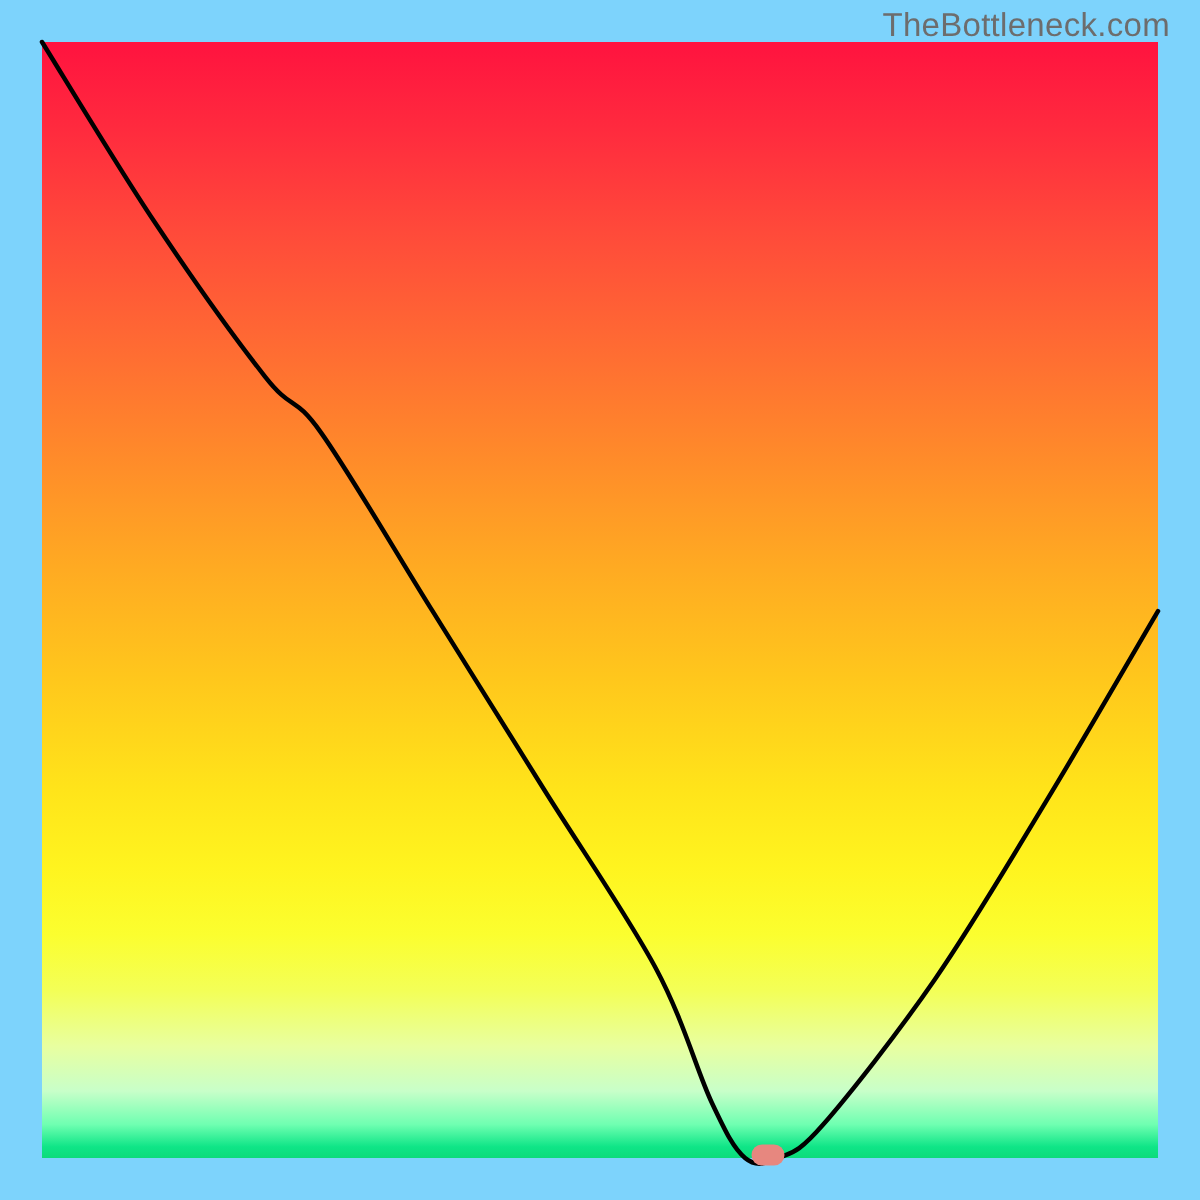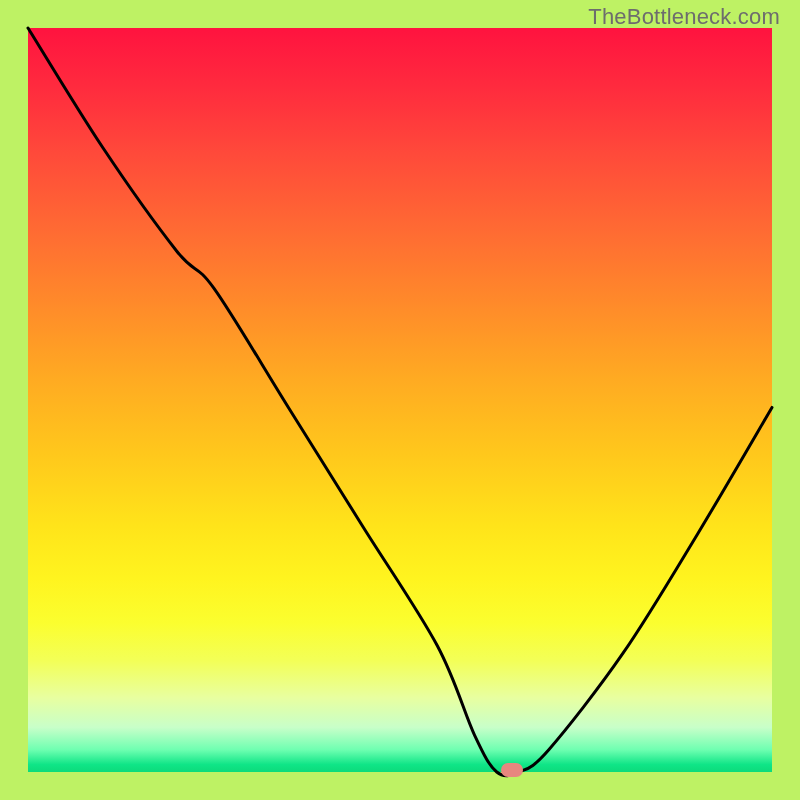--- a/index.html
+++ b/index.html
@@ -9,21 +9,21 @@
     height: 800px;
     background: #000;
     overflow: hidden;
   }
   .frame {
     position: absolute;
     left: 0;
     top: 0;
     width: 800px;
     height: 800px;
-    background: #bef264;
+    background: #7dd3fc;
   }
   .plot-area {
     position: absolute;
     left: 28px;
     top: 28px;
     width: 744px;
     height: 744px;
     background: linear-gradient(to bottom,
       #ff133f 0%,
       #ff2b3e 8%,

